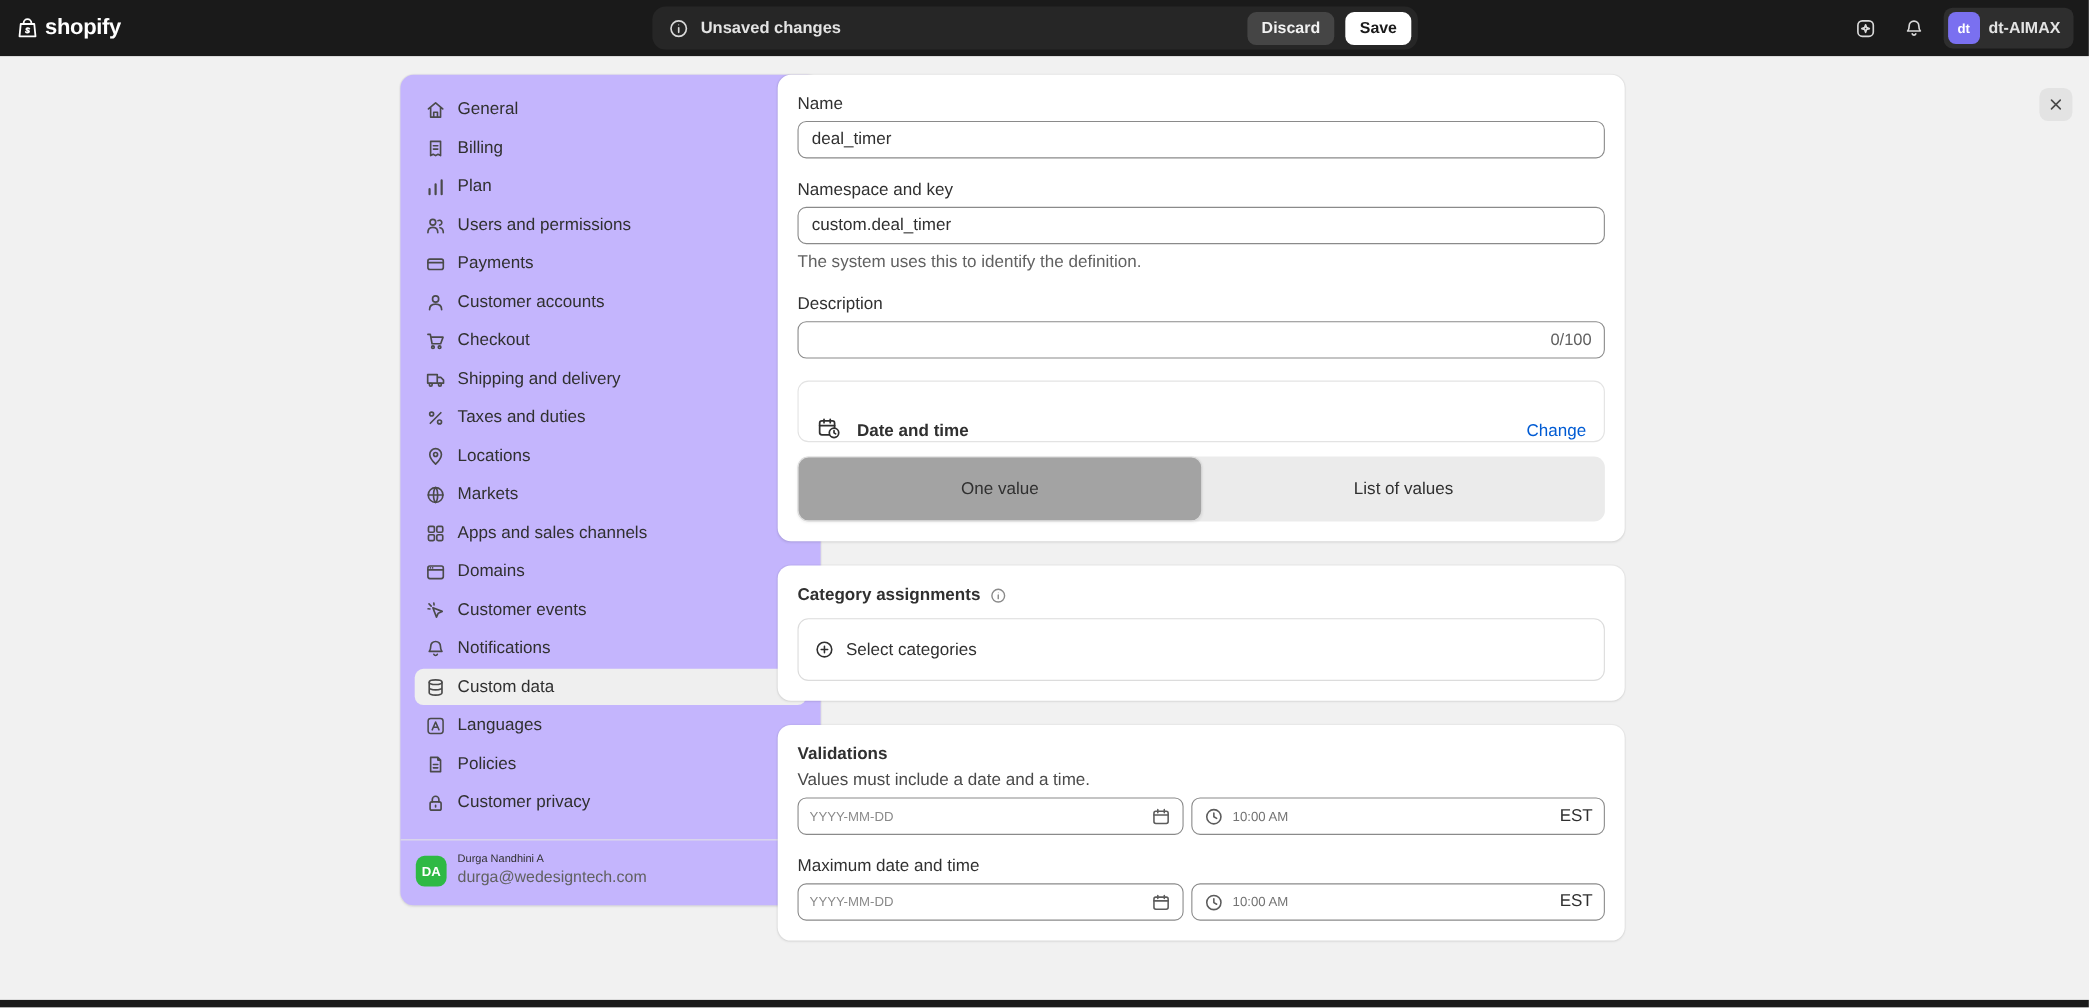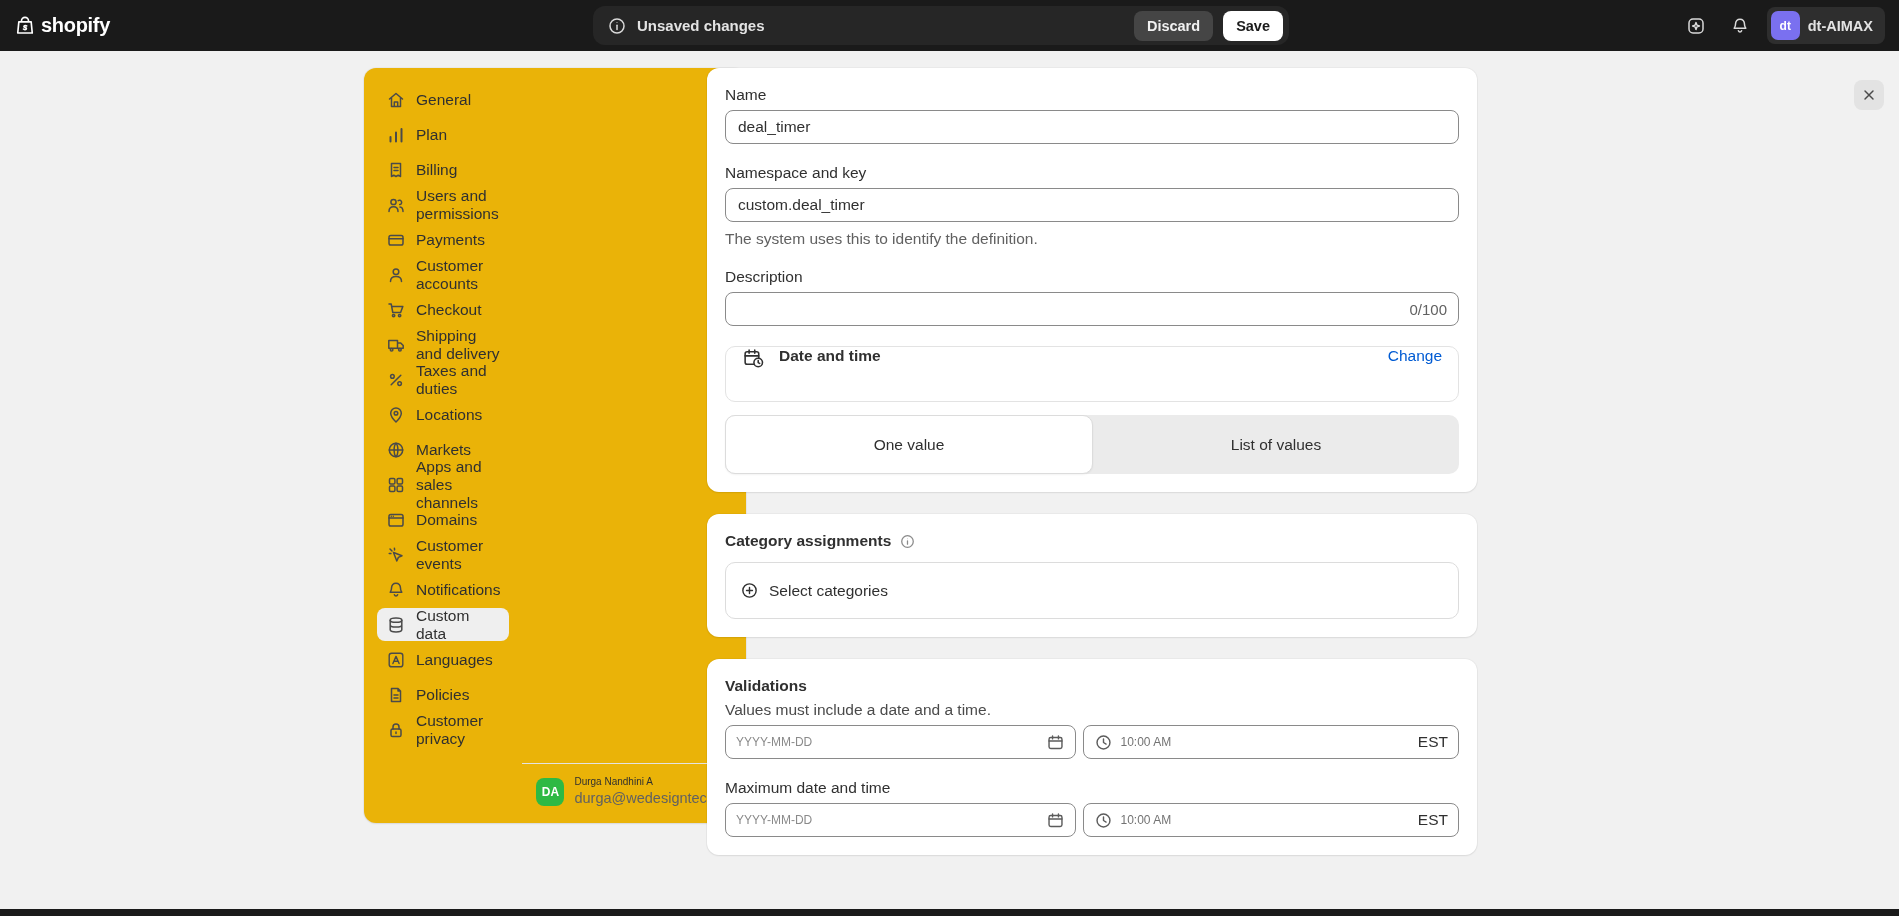--- a/index.html
+++ b/index.html
@@ -31,23 +31,23 @@
   .user-chip .uname{color:#e3e3e3;font-size:14.5px;font-weight:700}
 
   
   svg.ic{width:20px;height:20px;fill:none;stroke:#4a4a4a;stroke-width:1.5;stroke-linecap:round;stroke-linejoin:round;flex:none}
   svg.tic{width:20px;height:20px;fill:none;stroke:#d9d9d9;stroke-width:1.5;stroke-linecap:round;stroke-linejoin:round;flex:none}
   svg.ic2{width:23px;height:23px;fill:none;stroke:#303030;stroke-width:1.5;stroke-linecap:round;stroke-linejoin:round;flex:none}
   svg.ic3{width:19px;height:19px;fill:none;stroke:#5c5c5c;stroke-width:1.5;stroke-linecap:round;stroke-linejoin:round;flex:none}
   svg.icg{width:17px;height:17px;fill:none;stroke:#8a8a8a;stroke-width:1.5;stroke-linecap:round;stroke-linejoin:round;flex:none}
 
   
-  .sidebar{position:absolute;left:364px;top:68px;width:382px;height:755px;background:#eab308;
+  .sidebar{position:absolute;left:364px;top:68px;width:382px;height:755px;background:#c4b5fd;
     border-radius:12px;box-shadow:0 1px 2px rgba(0,0,0,.07),0 0 0 1px rgba(0,0,0,.03);
-    display:flex;flex-direction:row;overflow:hidden}
+    display:flex;flex-direction:column;overflow:hidden}
   .s-nav{padding:15px 13px 0}
   .s-item{height:33px;margin-bottom:2px;display:flex;align-items:center;gap:10px;padding:0 9px;
     border-radius:8px;font-size:15.5px;color:#303030;cursor:pointer}
   .s-item.selected{background:#efefef}
   .s-icon{width:20px;height:20px;display:flex;align-items:center;justify-content:center}
   .side-user{margin-top:auto;display:flex;align-items:center;gap:10px;padding:12px 14px 16px;
     border-top:1px solid #e3e3e3}
   .side-avatar{width:28px;height:28px;border-radius:8px;background:#2eb944;color:#fff;
     font-weight:700;font-size:12px;display:flex;align-items:center;justify-content:center;flex:none}
   .side-name{font-size:10px;font-weight:400;color:#303030;line-height:1.25}
@@ -61,25 +61,25 @@
   .tinput{width:100%;height:34px;border:1px solid #8a8a8a;border-radius:8px;padding:0 12px;
     font-family:inherit;font-size:15.5px;color:#303030;background:#fff;outline:none}
   .tinput::placeholder{color:#8a8a8a}
   .fgroup{margin-bottom:20px}
   .help{margin-top:8px;margin-bottom:20px;font-size:15.5px;color:#616161}
   .desc-wrap{position:relative}
   .desc-wrap .tinput{padding-right:66px}
   .desc-counter{position:absolute;right:12px;top:50%;transform:translateY(-50%);
     font-size:15px;color:#616161}
   .dtrow{margin-top:20px;height:56px;border:1px solid #e3e3e3;border-radius:10px;
-    display:flex;align-items:flex-start;gap:14px;padding:0 16px}
+    display:flex;align-items:flex-end;gap:14px;padding:0 16px}
   .dtlabel{font-size:15.5px;font-weight:700;color:#303030}
   .change-link{margin-left:auto;font-size:15.5px;color:#005bd3;cursor:pointer;background:none;border:none;font-family:inherit}
   .segment{margin-top:13px;height:59px;background:#ebebeb;border-radius:10px;display:flex}
-  .seg-one{flex:1;background:#ffffff;border:1px solid #dcdcdc;border-radius:10px;
+  .seg-one{flex:1;background:#a3a3a3;border:1px solid #dcdcdc;border-radius:10px;
     box-shadow:0 1px 2px rgba(0,0,0,.05);display:flex;align-items:center;justify-content:center;
     font-size:15.5px;color:#303030;cursor:pointer}
   .seg-list{flex:1;display:flex;align-items:center;justify-content:center;
     font-size:15.5px;color:#303030;cursor:pointer}
   .card-title{font-size:15.5px;font-weight:700;color:#303030}
   .title-row{display:flex;align-items:center;gap:8px}
   .cat-box{margin-top:12px;height:57px;border:1px solid #dcdcdc;border-radius:10px;
     display:flex;align-items:center;gap:10px;padding:0 14px;font-size:15.5px;color:#303030;cursor:pointer}
   .subtitle{margin-top:6px;font-size:15.5px;color:#4a4a4a}
   .vlabel{display:block;font-size:15.5px;color:#303030}
@@ -148,33 +148,33 @@
     <div class="s-item">
       <span class="s-icon">
           <svg class="ic" viewBox="0 0 20 20">
             <path d="M3.5 9 L10 3.5 L16.5 9 M5.5 7.8 V16.5 H14.5 V7.8 M8.3 16.5 V12 H11.7 V16.5"></path>
           </svg>
         </span>
       <span>General</span>
     </div>
     <div class="s-item">
       <span class="s-icon">
+          <svg class="ic" viewBox="0 0 20 20">
+            <path d="M5.5 3.5 H14.5 V16.5 L12.2 15.2 L10 16.5 L7.8 15.2 L5.5 16.5 Z M8 7.5 H12 M8 10.5 H12"></path>
+          </svg>
+        </span>
+      <span>Billing</span>
+    </div>
+    <div class="s-item">
+      <span class="s-icon">
           <svg class="ic" viewBox="0 0 20 20" style="stroke-width:2">
             <path d="M4.5 16.5 V12 M10 16.5 V7.5 M15.5 16.5 V4"></path>
           </svg>
         </span>
       <span>Plan</span>
-    </div>
-    <div class="s-item">
-      <span class="s-icon">
-          <svg class="ic" viewBox="0 0 20 20">
-            <path d="M5.5 3.5 H14.5 V16.5 L12.2 15.2 L10 16.5 L7.8 15.2 L5.5 16.5 Z M8 7.5 H12 M8 10.5 H12"></path>
-          </svg>
-        </span>
-      <span>Billing</span>
     </div>
     <div class="s-item">
       <span class="s-icon">
           <svg class="ic" viewBox="0 0 20 20">
             <circle cx="7.5" cy="7" r="2.6"></circle>
             <path d="M3 16.5 c0-3.2 2-4.8 4.5-4.8 s4.5 1.6 4.5 4.8 M13.7 9.6 a2.2 2.2 0 1 0 -1.5-4 M14 12 c2 .3 3 1.8 3 4.5"></path>
           </svg>
         </span>
       <span>Users and permissions</span>
     </div>

